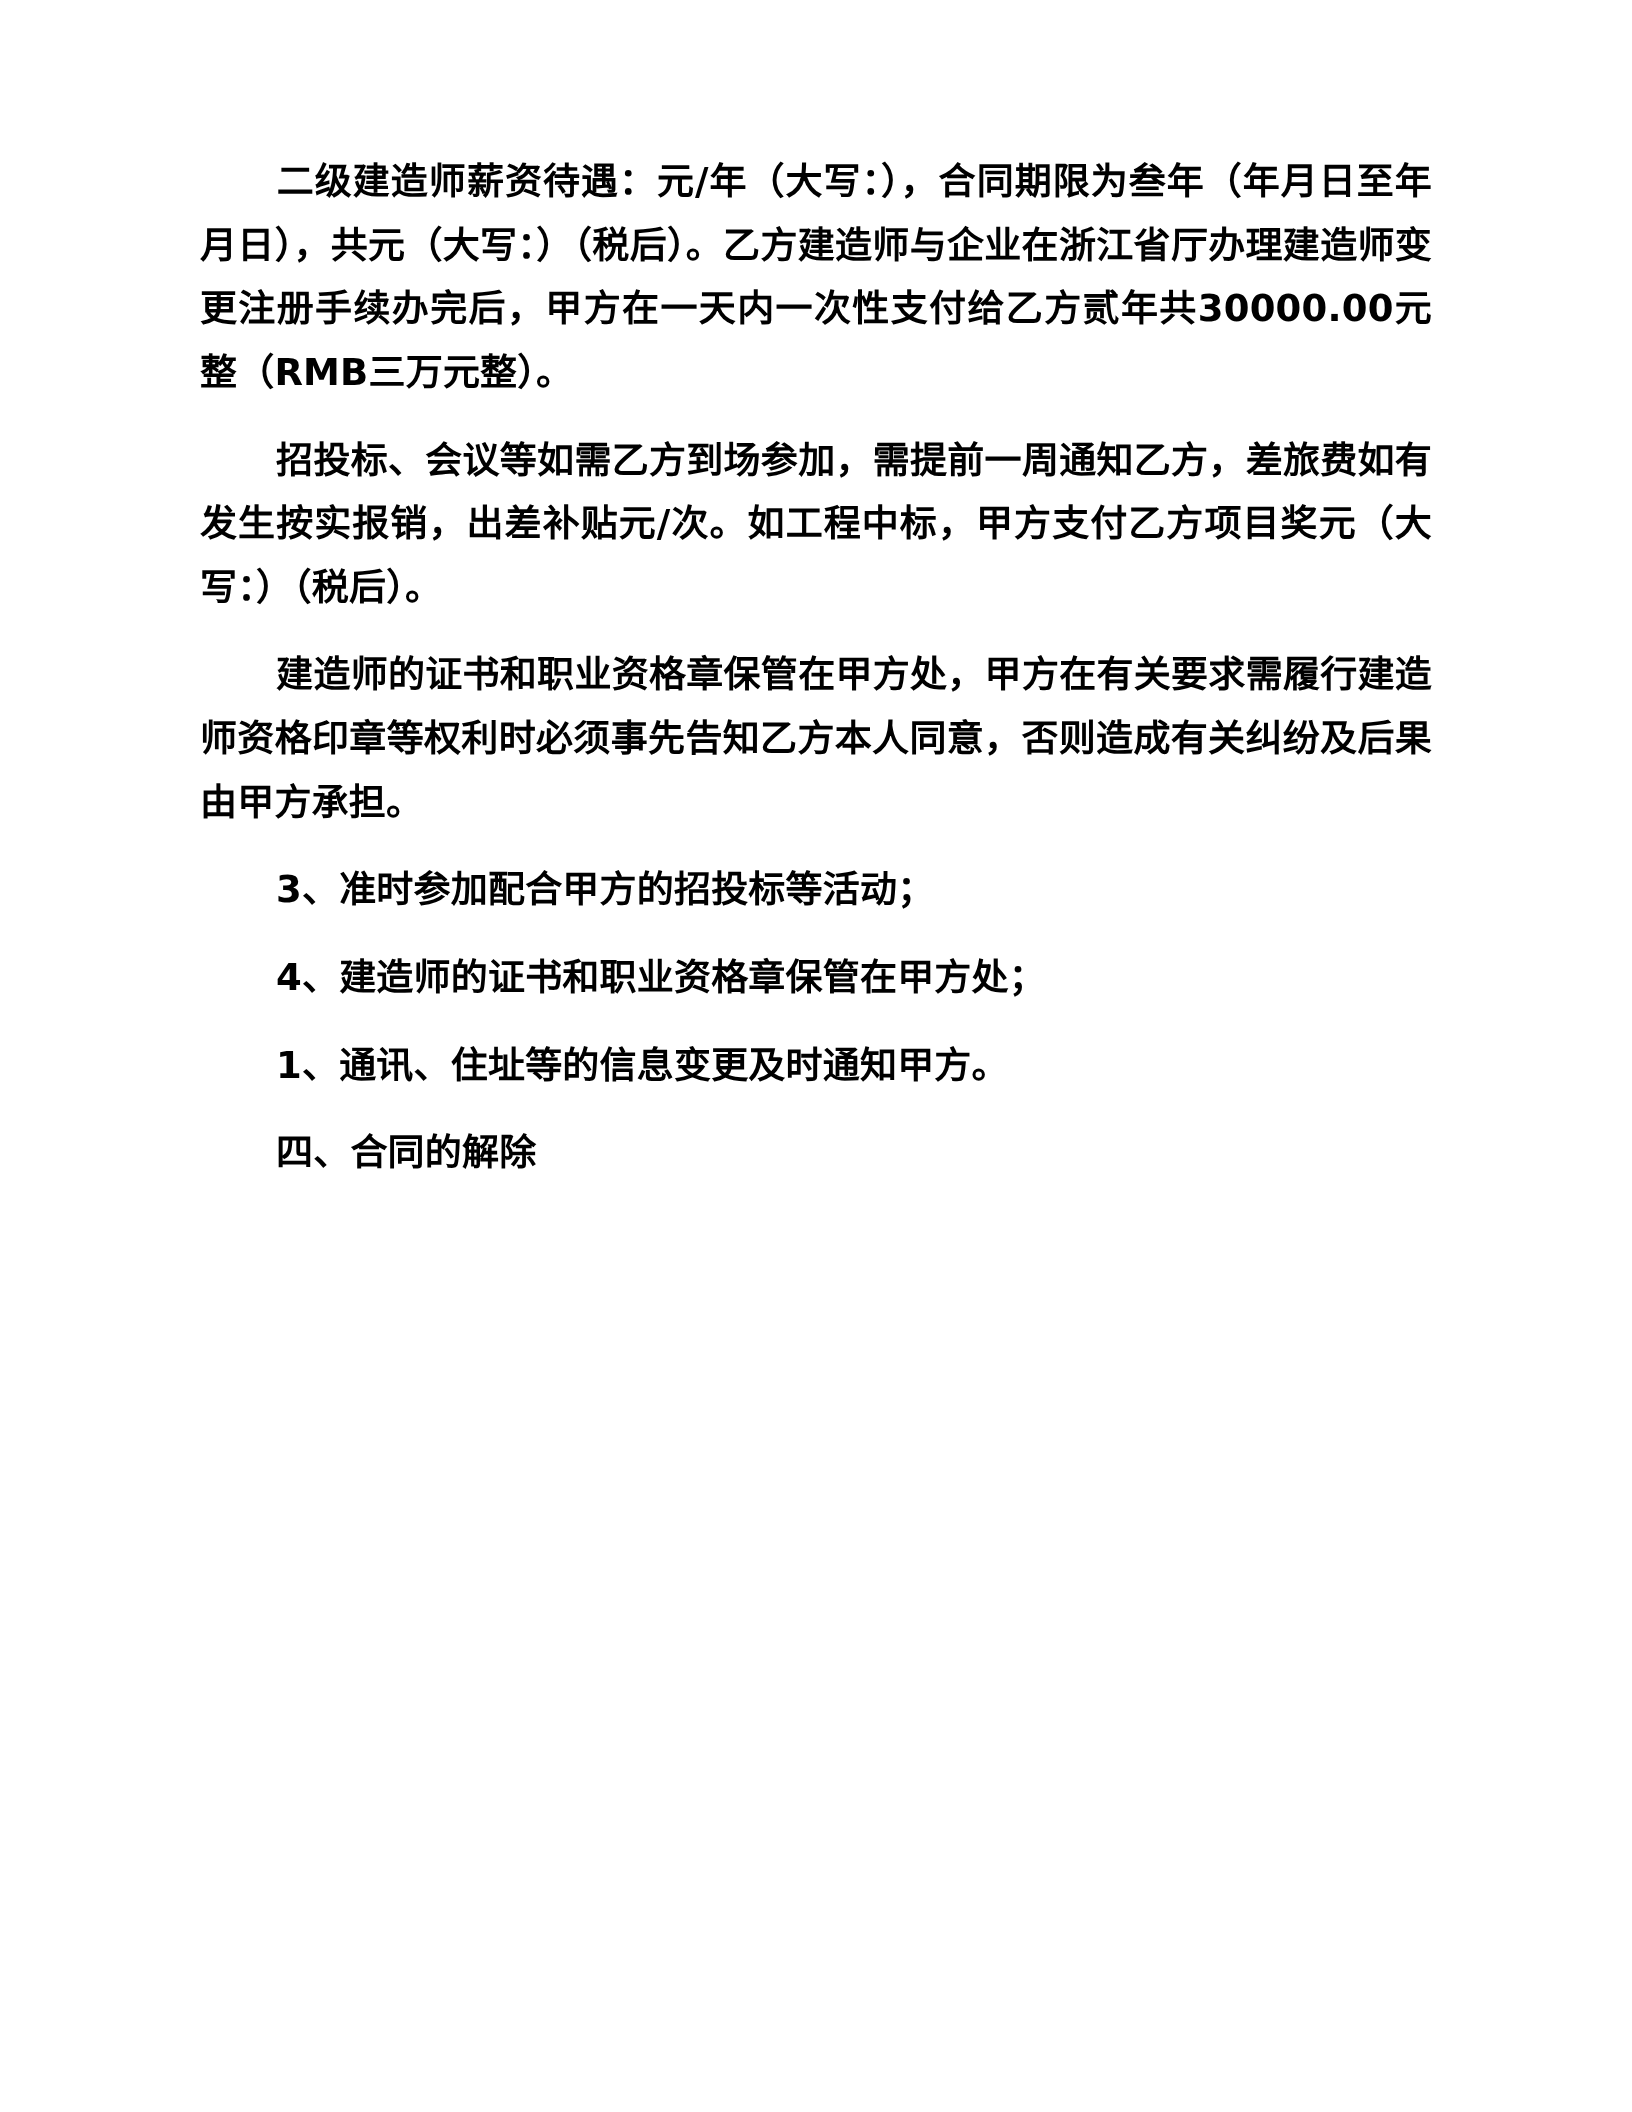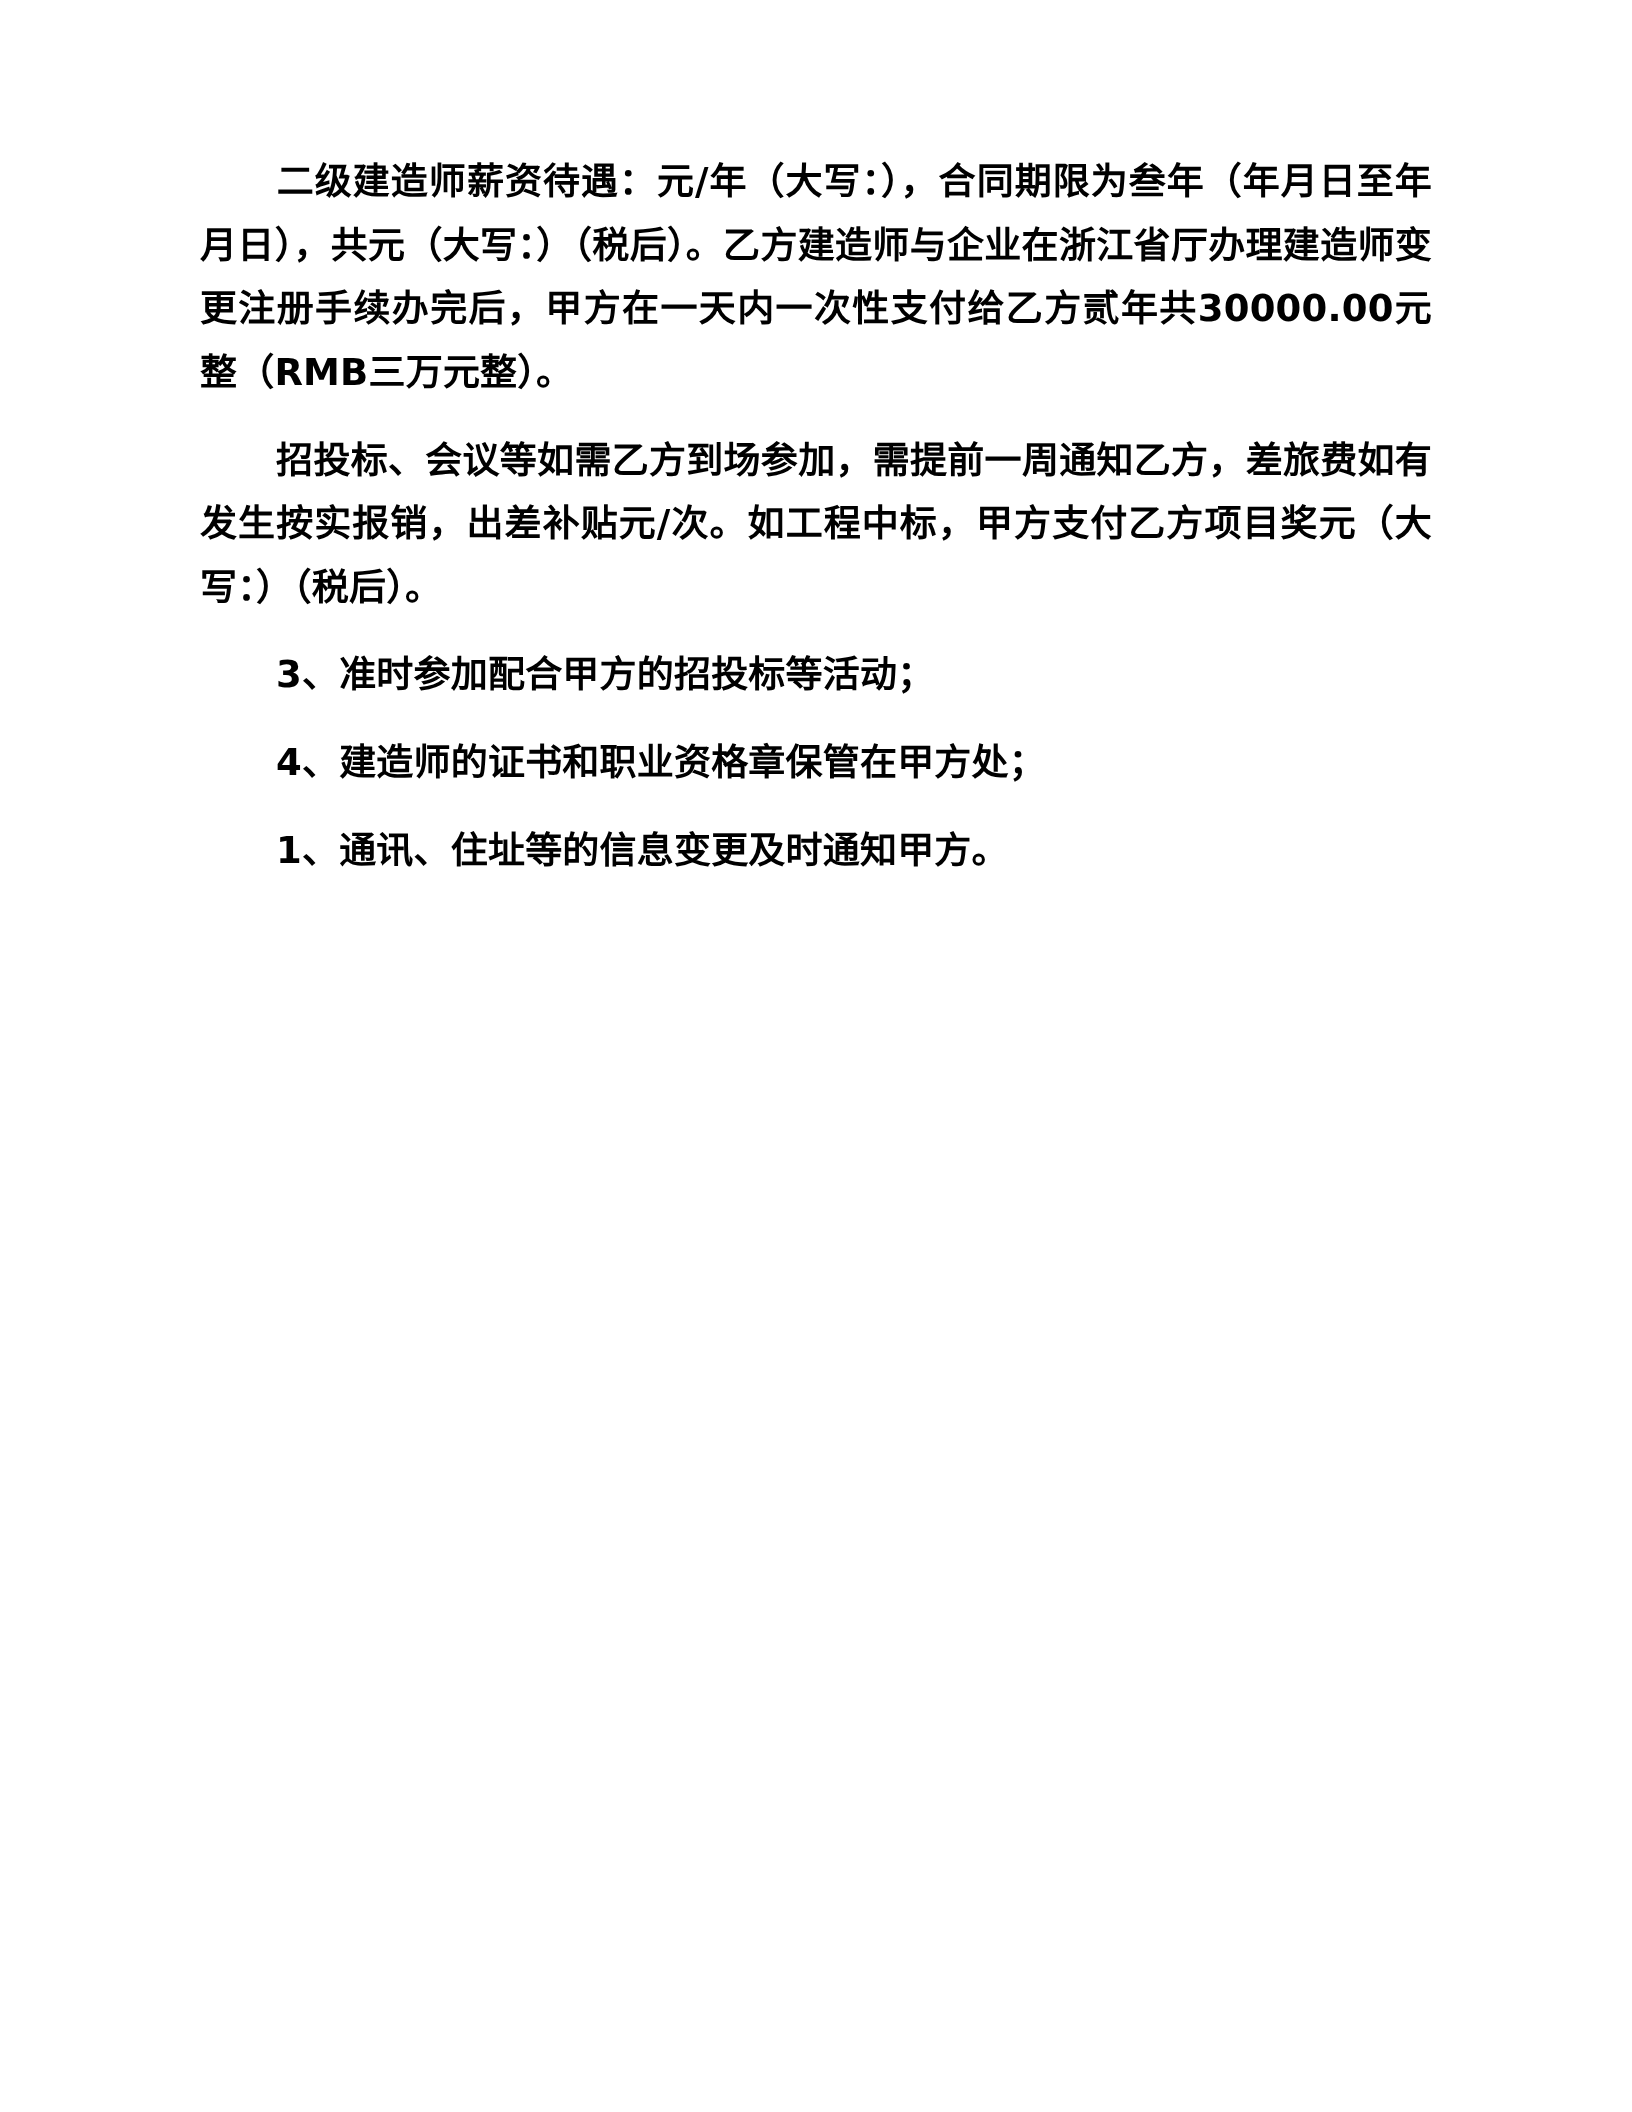--- a/index.html
+++ b/index.html
@@ -47,25 +47,27 @@
 </head>
 <body>
 
 <div class="page">
   <div class="doc-body">
 
     <p class="para"><span class="indent"></span><span>二级建造师薪资待遇：元/年（大写：），合同期限为叁年（年月日至年月日），共元（大写：）（税后）。乙方建造师与企业在浙江省厅办理建造师变更注册手续办完后，甲方在一天内一次性支付给乙方贰年共30000.00元整（RMB三万元整）。</span></p>
 
     <p class="para"><span class="indent"></span><span>招投标、会议等如需乙方到场参加，需提前一周通知乙方，差旅费如有发生按实报销，出差补贴元/次。如工程中标，甲方支付乙方项目奖元（大写：）（税后）。</span></p>
 
+    <p class="para"><span class="indent"></span><span>建造师的证书和职业资格章保管在甲方处，甲方在有关要求需履行建造师资格印章等权利时必须事先告知乙方本人同意，否则造成有关纠纷及后果由甲方承担。</span></p>
 
 
     <p class="para item"><span class="indent"></span><span>3、准时参加配合甲方的招投标等活动；</span></p>
 
 
     <p class="para item"><span class="indent"></span><span>4、建造师的证书和职业资格章保管在甲方处；</span></p>
 
 
     <p class="para item"><span class="indent"></span><span>1、通讯、住址等的信息变更及时通知甲方。</span></p>
 
+    <p class="para heading"><span class="indent"></span><span>四、合同的解除</span></p>
 
   </div>
 </div>
 
 </body></html>

